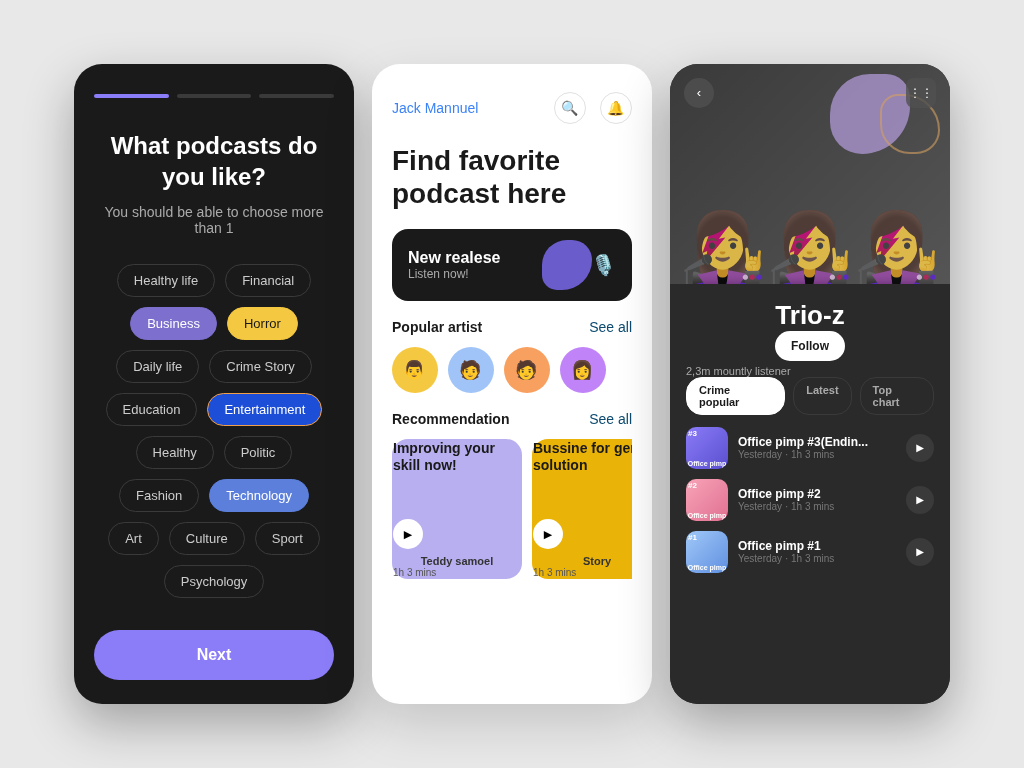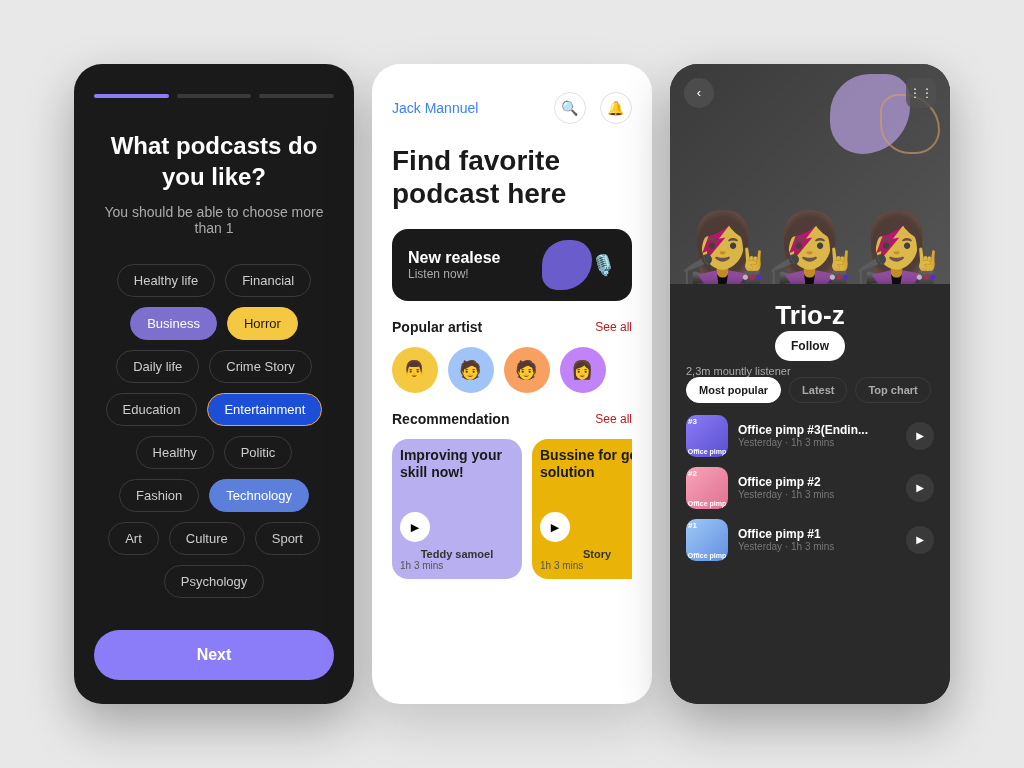--- a/index.html
+++ b/index.html
@@ -167,21 +167,21 @@
       font-size: 20px;
       z-index: 1;
     }
     .section-header {
       display: flex;
       justify-content: space-between;
       align-items: center;
       margin-bottom: 12px;
     }
     .section-title { font-size: 14px; font-weight: 700; color: #1a1a1a; }
-    .see-all { font-size: 12px; color: #b91c1c; cursor: pointer; margin-left: 24px; }
+    .see-all { font-size: 14px; color: #0c4a6e; cursor: pointer; margin-left: 24px; }
     .artists-row {
       display: flex;
       gap: 10px;
       margin-bottom: 18px;
       overflow: hidden;
     }
     .artist-avatar {
       width: 46px;
       height: 46px;
       border-radius: 50%;
@@ -191,21 +191,21 @@
       justify-content: center;
       font-size: 18px;
     }
     .rec-cards {
       display: flex;
       gap: 10px;
       overflow: hidden;
     }
     .rec-card {
       border-radius: 16px;
-      padding: 8px;
+      padding: 1px;
       min-width: 130px;
       flex: 1;
       position: relative;
       min-height: 140px;
       display: flex;
       flex-direction: column;
       justify-content: space-between;
     }
     .rec-card.purple { background: #b8aff0; }
     .rec-card.orange { background: #eab308; }
@@ -504,21 +504,21 @@
       <div class="hero-back-btn">‹</div>
       <div class="hero-grid-btn">⋮⋮</div>
     </div>
     <div class="screen3-body">
       <div class="artist-info-row">
         <span class="artist-name">Trio-z</span>
         <button class="follow-btn">Follow</button>
       </div>
       <div class="artist-listeners">2,3m mountly listener</div>
       <div class="tabs-row">
-        <div class="tab-chip active">Most popular</div>
+        <div class="tab-chip active">Crime popular</div>
         <div class="tab-chip">Latest</div>
         <div class="tab-chip">Top chart</div>
       </div>
       <div class="podcast-list">
         <div class="podcast-item">
           <div class="podcast-thumb t1">
             <span style="font-size:8px; position:absolute; top:2px; left:2px; color:#fff; font-weight:800;">#3</span>
             <span style="font-size:7px; position:absolute; bottom:2px; color:#fff;">Office pimp</span>
           </div>
           <div class="podcast-info">

